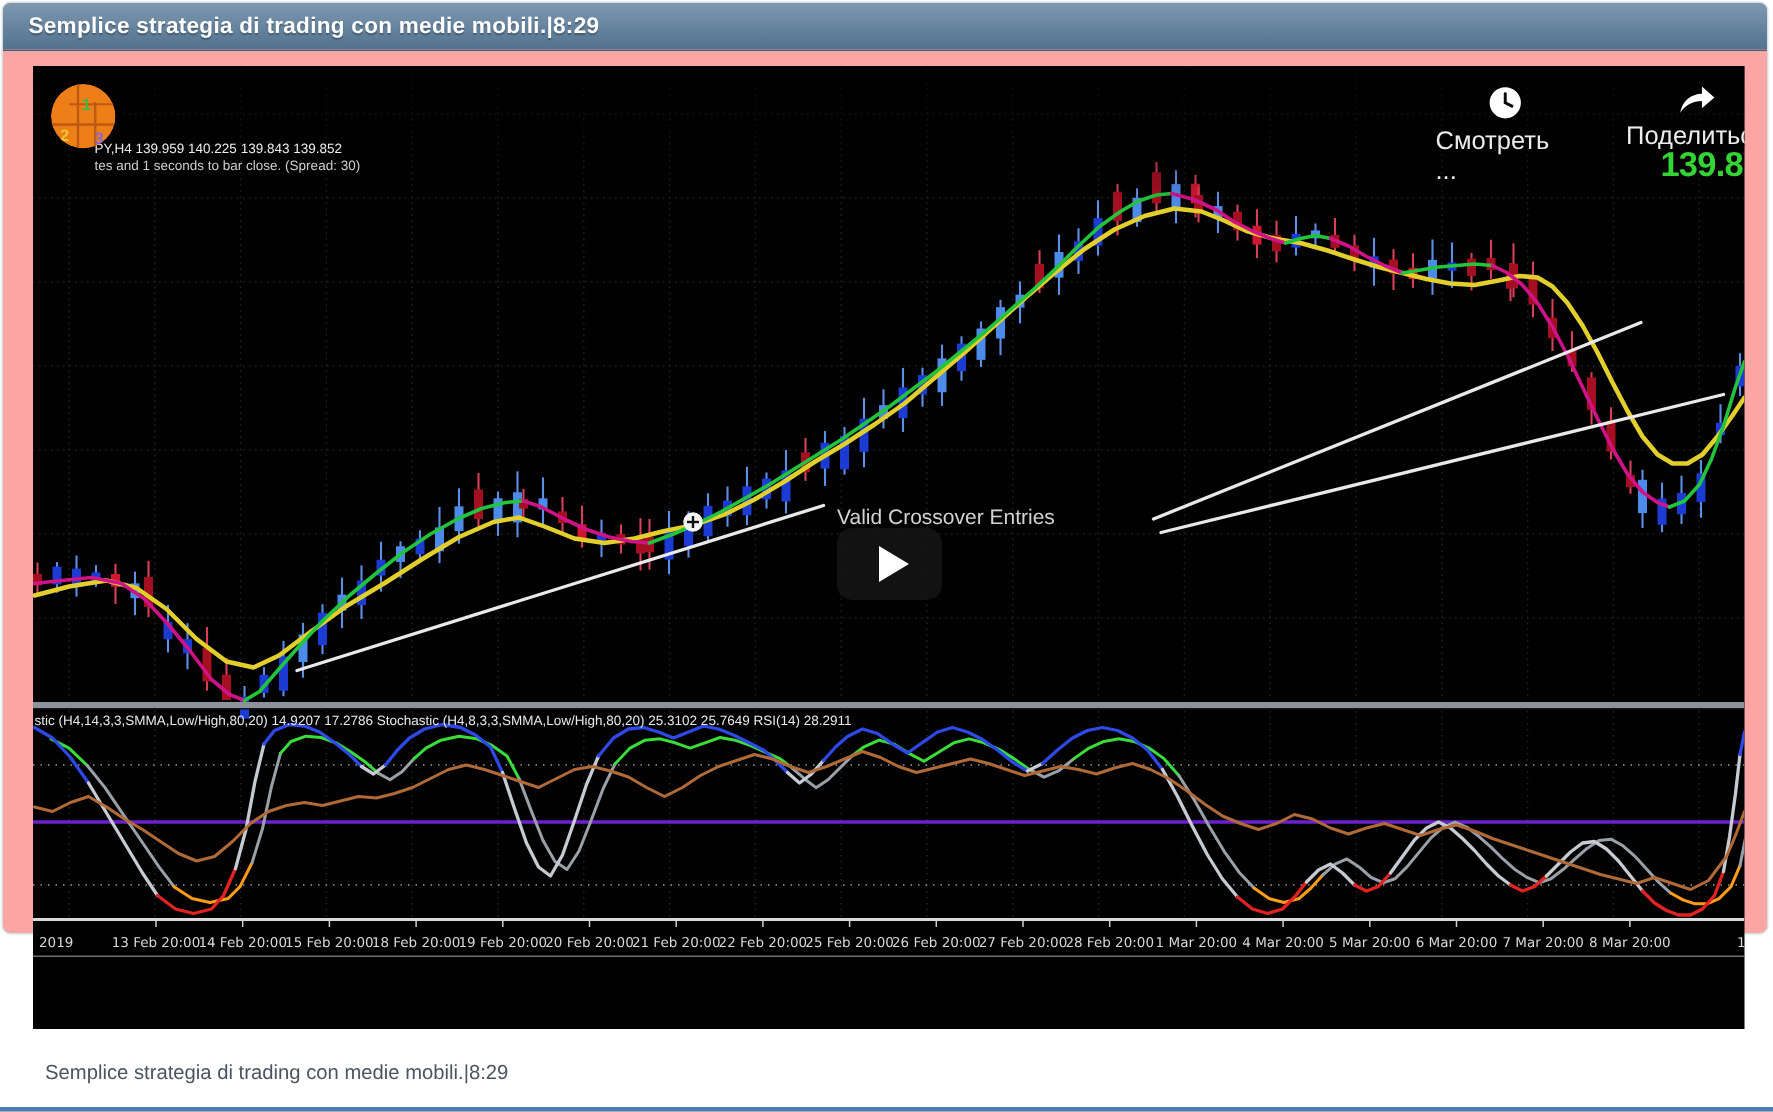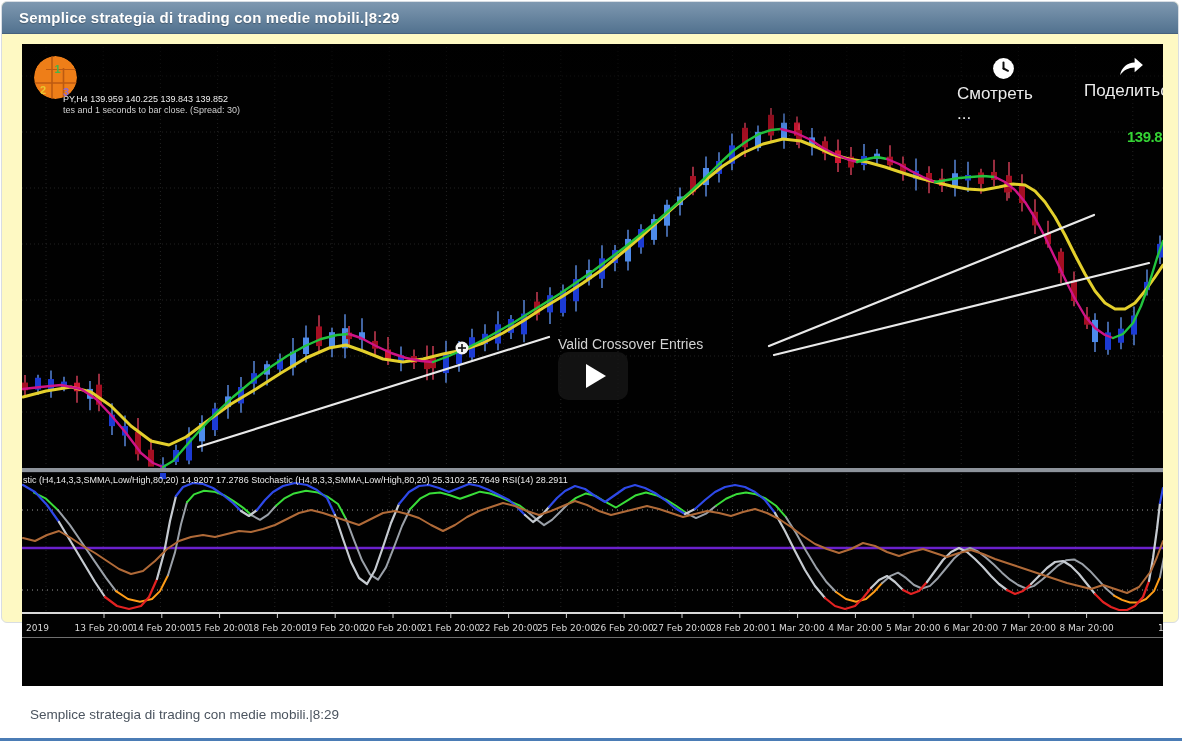--- a/index.html
+++ b/index.html
@@ -1,32 +1,32 @@
 <!DOCTYPE html>
 <html><head>
 <meta charset="utf-8">
 <style>
   html,body{margin:0;padding:0;width:1182px;height:741px;overflow:hidden;background:#ffffff;
     font-family:"Liberation Sans",sans-serif;}
   .page{position:relative;width:1182px;height:741px;}
-  .card{position:absolute;left:1px;top:1px;width:1178px;height:622px;background:#fef9c3;
+  .card{position:absolute;left:1px;top:1px;width:1178px;height:622px;background:#fca5a5;
     border:1px solid #d8dde3;border-radius:6px;box-sizing:border-box;}
   .card-header{height:31px;background:linear-gradient(#7e98b0,#52728f);border-radius:5px 5px 0 0;
     display:flex;align-items:center;padding:0 17px;border-bottom:1px solid #46607c;}
   .card-header-title{color:#fff;font-weight:bold;font-size:15px;letter-spacing:.2px;
     text-shadow:0 1px 1px rgba(0,0,0,.3);}
   .video{position:absolute;left:20px;top:42px;width:1141px;height:642px;background:#010101;overflow:hidden;}
   .video svg.chart{position:absolute;left:0;top:0;z-index:1;}
   .vid-grad{position:absolute;left:0;top:0;right:0;height:92px;z-index:2;
     background:linear-gradient(rgba(0,0,0,.72),rgba(0,0,0,0));pointer-events:none;}
   .sym{position:absolute;left:1px;font-size:9px;color:#ededed;white-space:nowrap;z-index:3;padding-left:40px;}
   .sym1{top:50px;}
   .sym2{top:61px;color:#cfcfcf;}
-  .price{position:absolute;right:1px;top:52px;font-size:15px;font-weight:bold;color:#35d435;
-    letter-spacing:-.5px;z-index:3;margin-top:32px;}
+  .price{position:absolute;right:1px;top:52px;font-size:23px;font-weight:bold;color:#35d435;
+    letter-spacing:-.5px;z-index:3;}
   .ind-cap{position:absolute;left:1px;top:431px;font-size:9px;color:#e8e8e8;white-space:nowrap;z-index:3;}
   .annotation{position:absolute;left:536px;top:292px;font-size:14px;color:#d2d2d2;white-space:nowrap;z-index:4;text-align:center;}
   .vid-header{position:absolute;left:0;top:0;right:0;height:110px;z-index:5;}
   .avatar{position:absolute;left:12px;top:12px;width:43px;height:43px;border-radius:50%;cursor:pointer;}
   .vtitle{position:absolute;left:67px;top:18px;font-size:18px;color:#fff;cursor:pointer;white-space:nowrap;}
   .ctrl{position:absolute;top:12px;display:flex;flex-direction:column;align-items:center;gap:3px;
     color:#fff;cursor:pointer;}
   .ctrl-watch{left:935px;width:92px;}
   .ctrl-share{left:1063px;width:92px;}
   .ctrl-label{font-size:17px;color:#ececec;text-shadow:0 1px 1px rgba(0,0,0,.5);}

